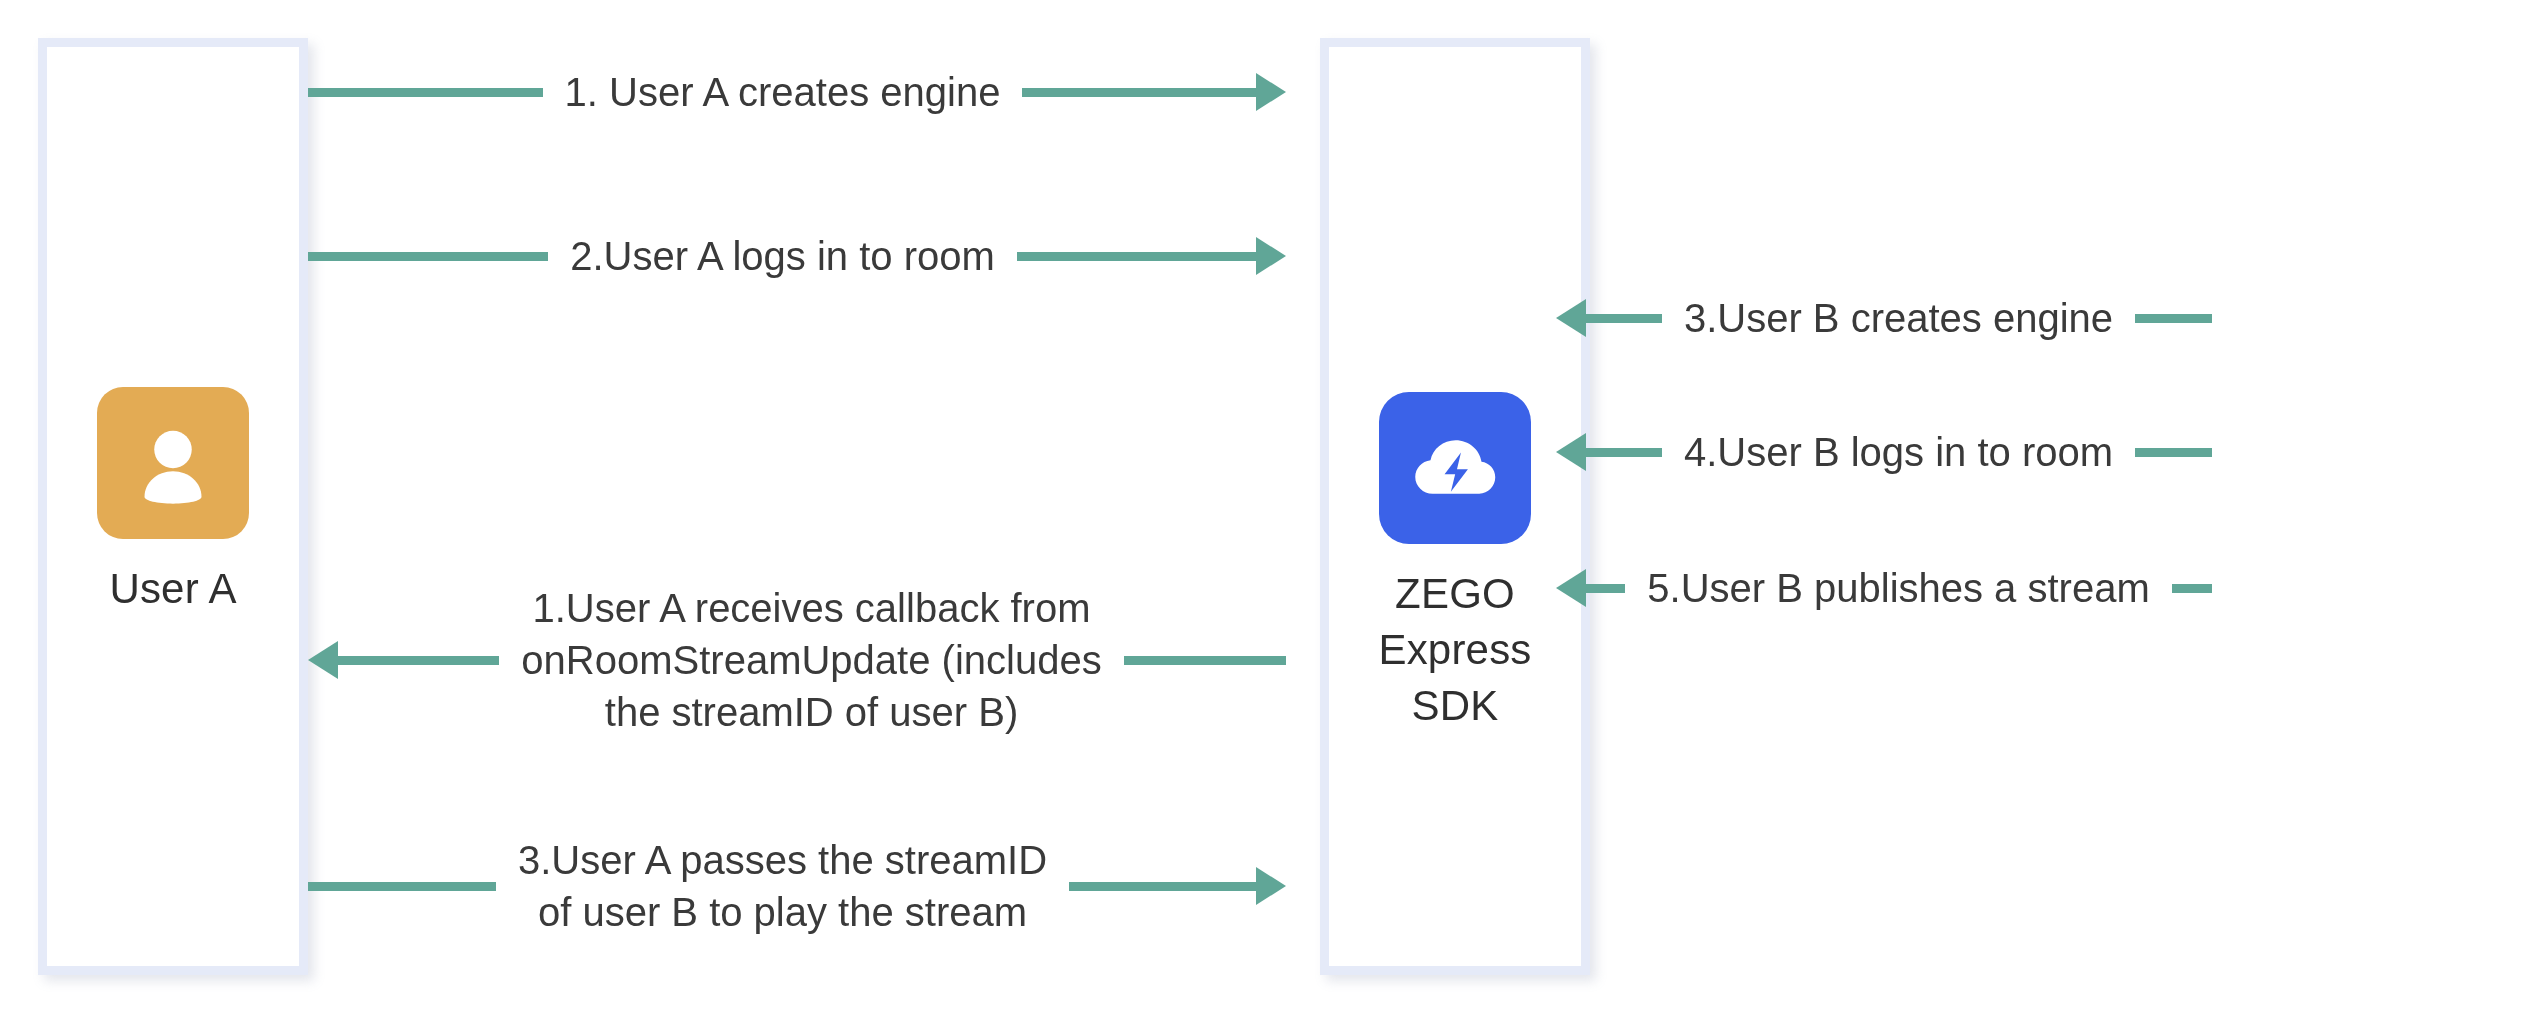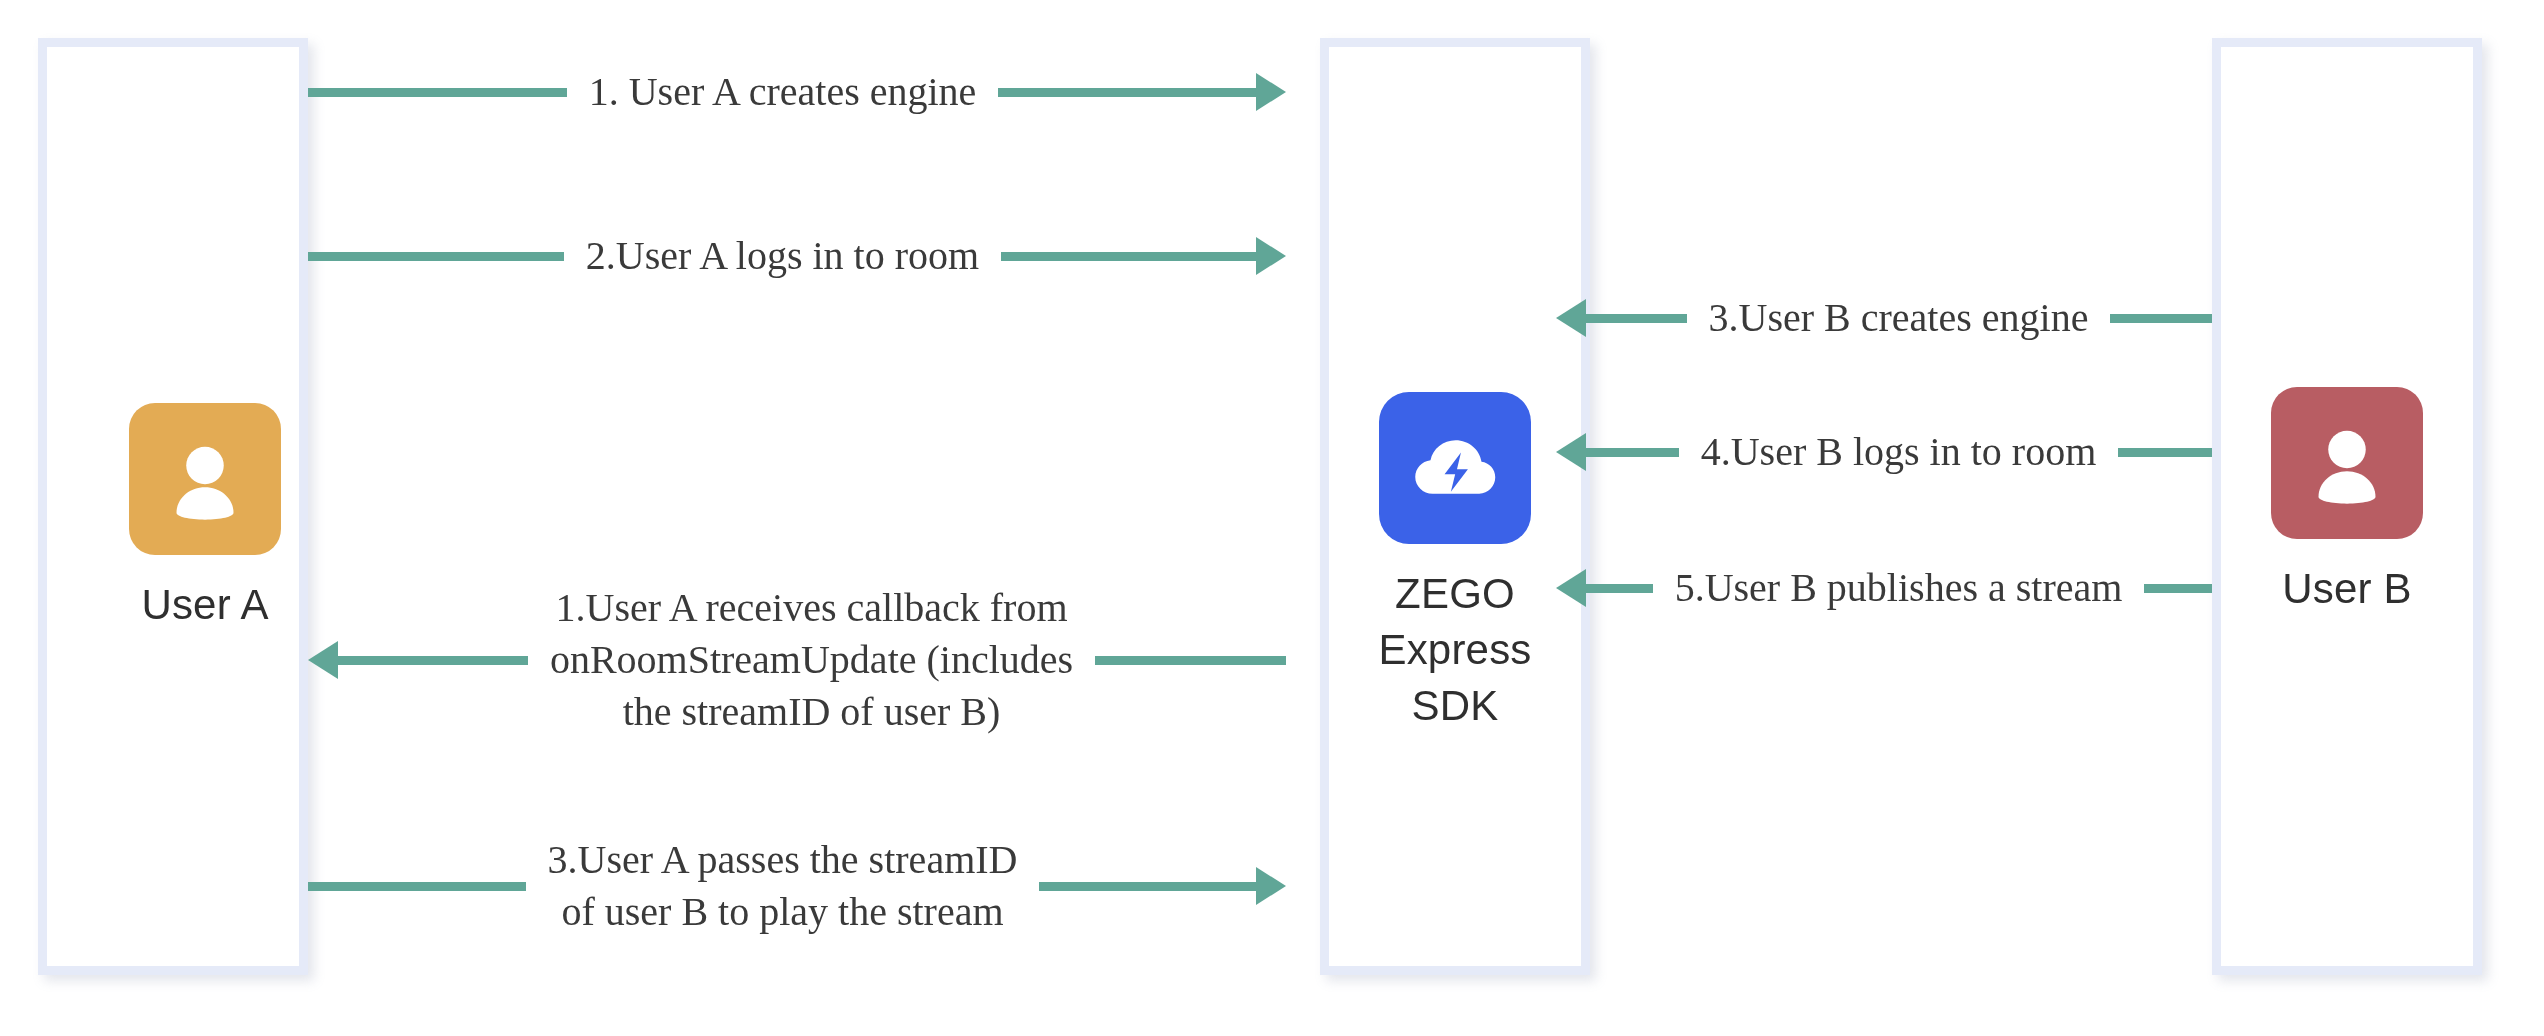--- a/index.html
+++ b/index.html
@@ -37,21 +37,21 @@
 
   
   .actor {
     position: absolute;
     left: 0;
     width: 100%;
     display: flex;
     flex-direction: column;
     align-items: center;
   }
-  #actor-user-a { top: 356px; margin-left: 32px; }
+  #actor-user-a { top: 340px; }
   #actor-user-b { top: 340px; }
   #actor-zego   { top: 345px; }
 
   .avatar {
     width: 152px;
     height: 152px;
     border-radius: 26px;
     display: flex;
     align-items: center;
     justify-content: center;
@@ -80,21 +80,20 @@
     height: 0;
   }
   .msg-label {
     font-size: 40px;
     line-height: 52px;
     color: #3a3a3a;
     text-align: center;
     white-space: pre-line;
     flex: none;
     padding: 0 22px;
-    font-family: Liberation Serif, serif;
   }
 
   
   .seg {
     height: 9px;
     background: #60a697;
     flex: 1 1 auto;
     min-width: 10px;
   }
 
@@ -144,31 +143,20 @@
           <path d="M18.5 47.5C12.7 47.5 8 43 8 37.4c0-5.2 4-9.5 9.2-10.1C18.6 20.4 24.9 15.3 32.4 15.3c7.9 0 14.5 5.6 15.6 13 4.7.6 8.3 4.5 8.3 9.3 0 5.2-4.3 9.9-9.7 9.9H18.5z" fill="#ffffff"></path>
           <path d="M35.6 22.6l-9.9 13.1h6.4l-2.6 10.6 10.3-13.6h-6.6z" fill="#3b62e8"></path>
         </svg>
       </div>
       <div class="actor-label multiline" style="white-space: pre-line;">ZEGO
 Express
 SDK</div>
     </div>
   </div>
 
-  <div class="lifeline" id="lifeline-user-b">
-    <div class="actor" id="actor-user-b">
-      <div class="avatar rose">
-        <svg width="96" height="96" viewBox="0 0 64 64" aria-hidden="true">
-          <circle cx="32" cy="23" r="12.5" fill="#ffffff"></circle>
-          <path d="M32 37.5c-10.5 0-19 7.6-19 17 0 2.6 8.5 4.6 19 4.6s19-2 19-4.6c0-9.4-8.5-17-19-17z" fill="#ffffff"></path>
-        </svg>
-      </div>
-      <div class="actor-label">User B</div>
-    </div>
-  </div>
 
   <div class="message" id="message-1" style="left:308px; width:978px; top:92px;">
     <div class="seg"></div>
     <div class="msg-label">1. User A creates engine</div>
     <div class="seg"></div>
     <div class="head head-right"></div>
   </div>
 
   <div class="message" id="message-2" style="left:308px; width:978px; top:256px;">
     <div class="seg"></div>

